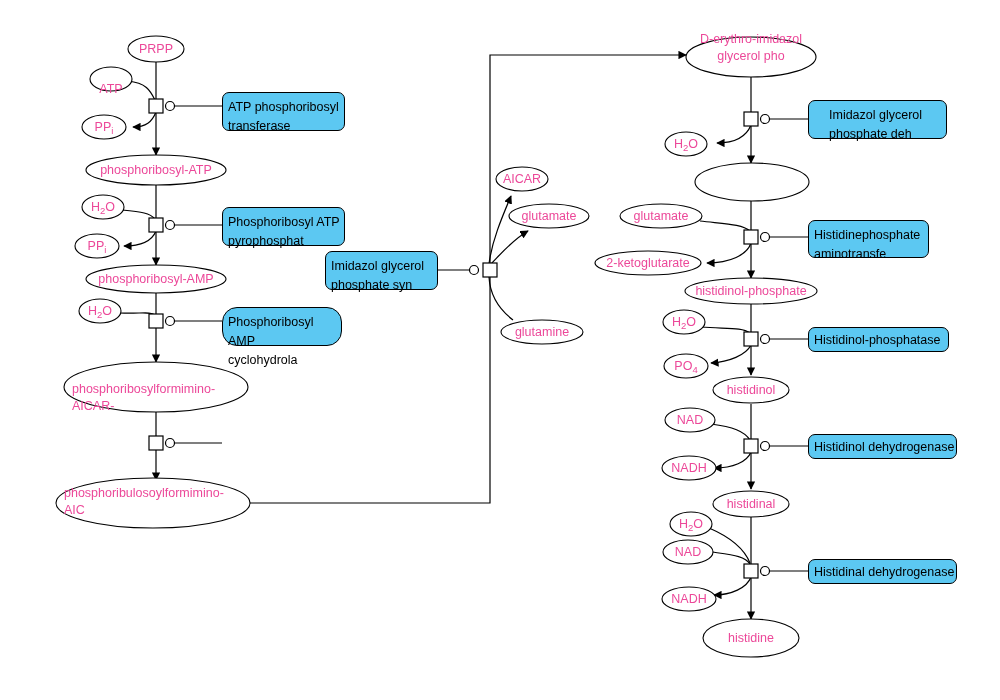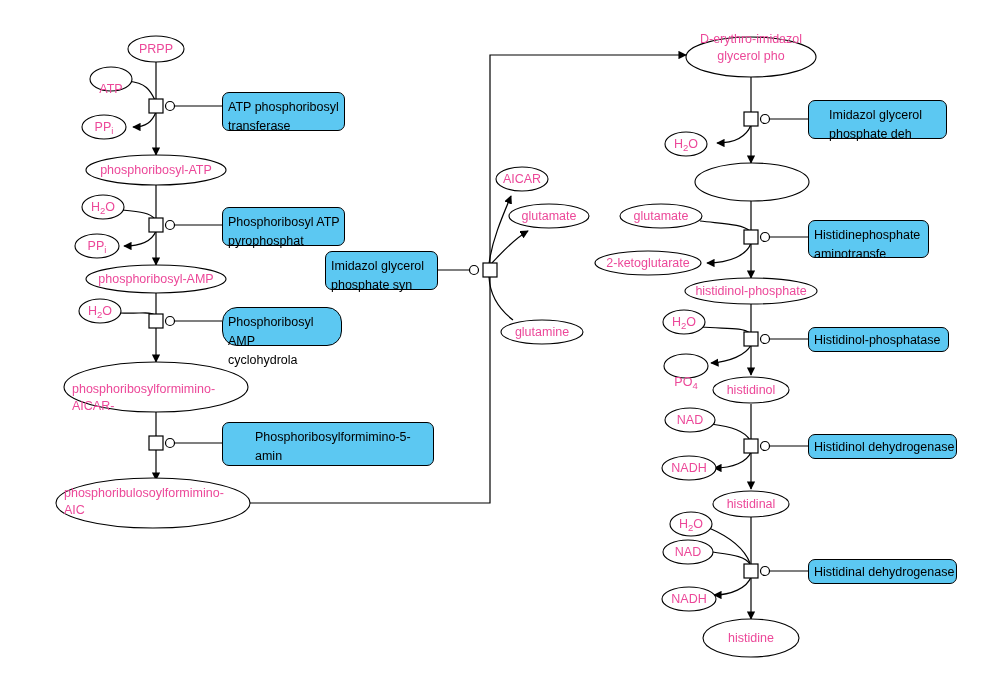--- a/index.html
+++ b/index.html
@@ -221,21 +221,21 @@
 
 
   <div class="metab-label" style="left:611px;top:208px;width:100px;">glutamate</div>
 
   <div class="metab-label" style="left:588px;top:255px;width:120px;">2-ketoglutarate</div>
 
   <div class="metab-label" style="left:651px;top:283px;width:200px;">histidinol-phosphate</div>
 
   <div class="metab-label" style="left:634px;top:314px;width:100px;"><span>H</span><sub>2</sub><span>O</span></div>
 
-  <div class="metab-label" style="left:636px;top:374px;width:100px;"><span>PO</span><sub>4</sub></div>
+  <div class="metab-label" style="left:636px;top:358px;width:100px;"><span>PO</span><sub>4</sub></div>
 
   <div class="metab-label" style="left:701px;top:382px;width:100px;">histidinol</div>
 
   <div class="metab-label" style="left:640px;top:412px;width:100px;">NAD</div>
 
   <div class="metab-label" style="left:639px;top:460px;width:100px;">NADH</div>
 
   <div class="metab-label" style="left:701px;top:496px;width:100px;">histidinal</div>
 
   <div class="metab-label" style="left:641px;top:516px;width:100px;"><span>H</span><sub>2</sub><span>O</span></div>
@@ -254,24 +254,20 @@
   <div class="enz-box pad-left" style="left:222px;top:207px;width:123px;height:39px;">
     <div>Phosphoribosyl ATP</div>
     <div>pyrophosphat</div>
   </div>
 
   <div class="enz-box pad-left" style="left:222px;top:307px;width:120px;height:39px;border-radius:15px;">
     <div>Phosphoribosyl AMP</div>
     <div>cyclohydrola</div>
   </div>
 
-  <div class="enz-box pad-wide" style="left:222px;top:422px;width:212px;height:44px;">
-    <div>Phosphoribosylformimino-5-</div>
-    <div>amin</div>
-  </div>
 
   <div class="enz-box pad-left" style="left:325px;top:251px;width:113px;height:39px;">
     <div>Imidazol glycerol</div>
     <div>phosphate syn</div>
   </div>
 
   <div class="enz-box pad-wide" style="left:808px;top:100px;width:139px;height:39px;padding-left:20px;">
     <div>Imidazol glycerol</div>
     <div>phosphate deh</div>
   </div>

